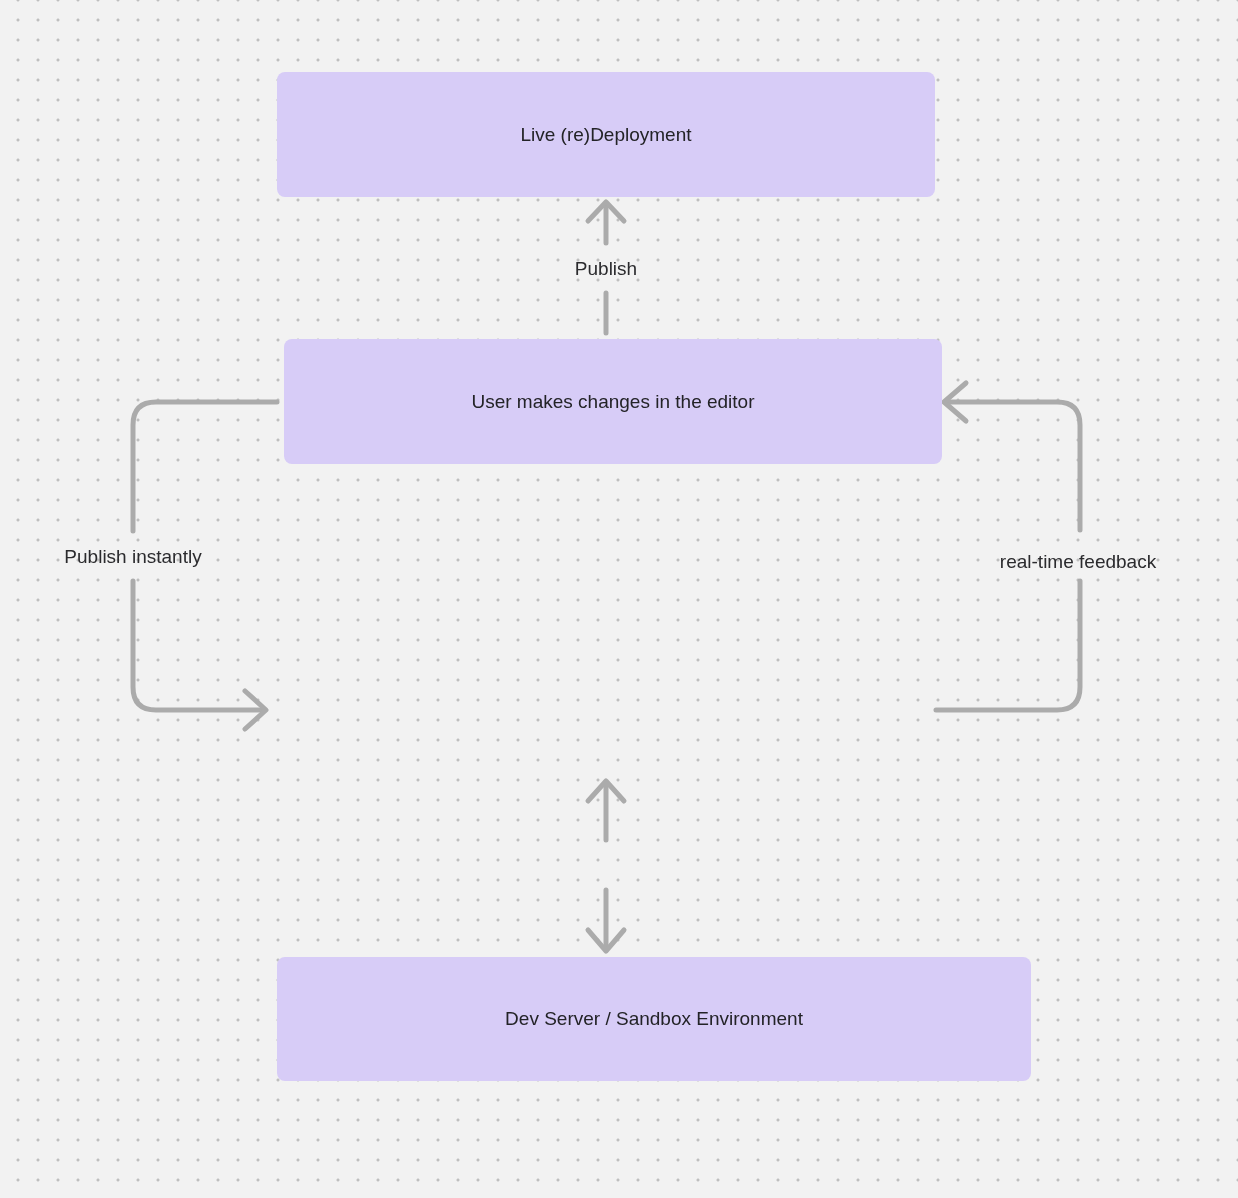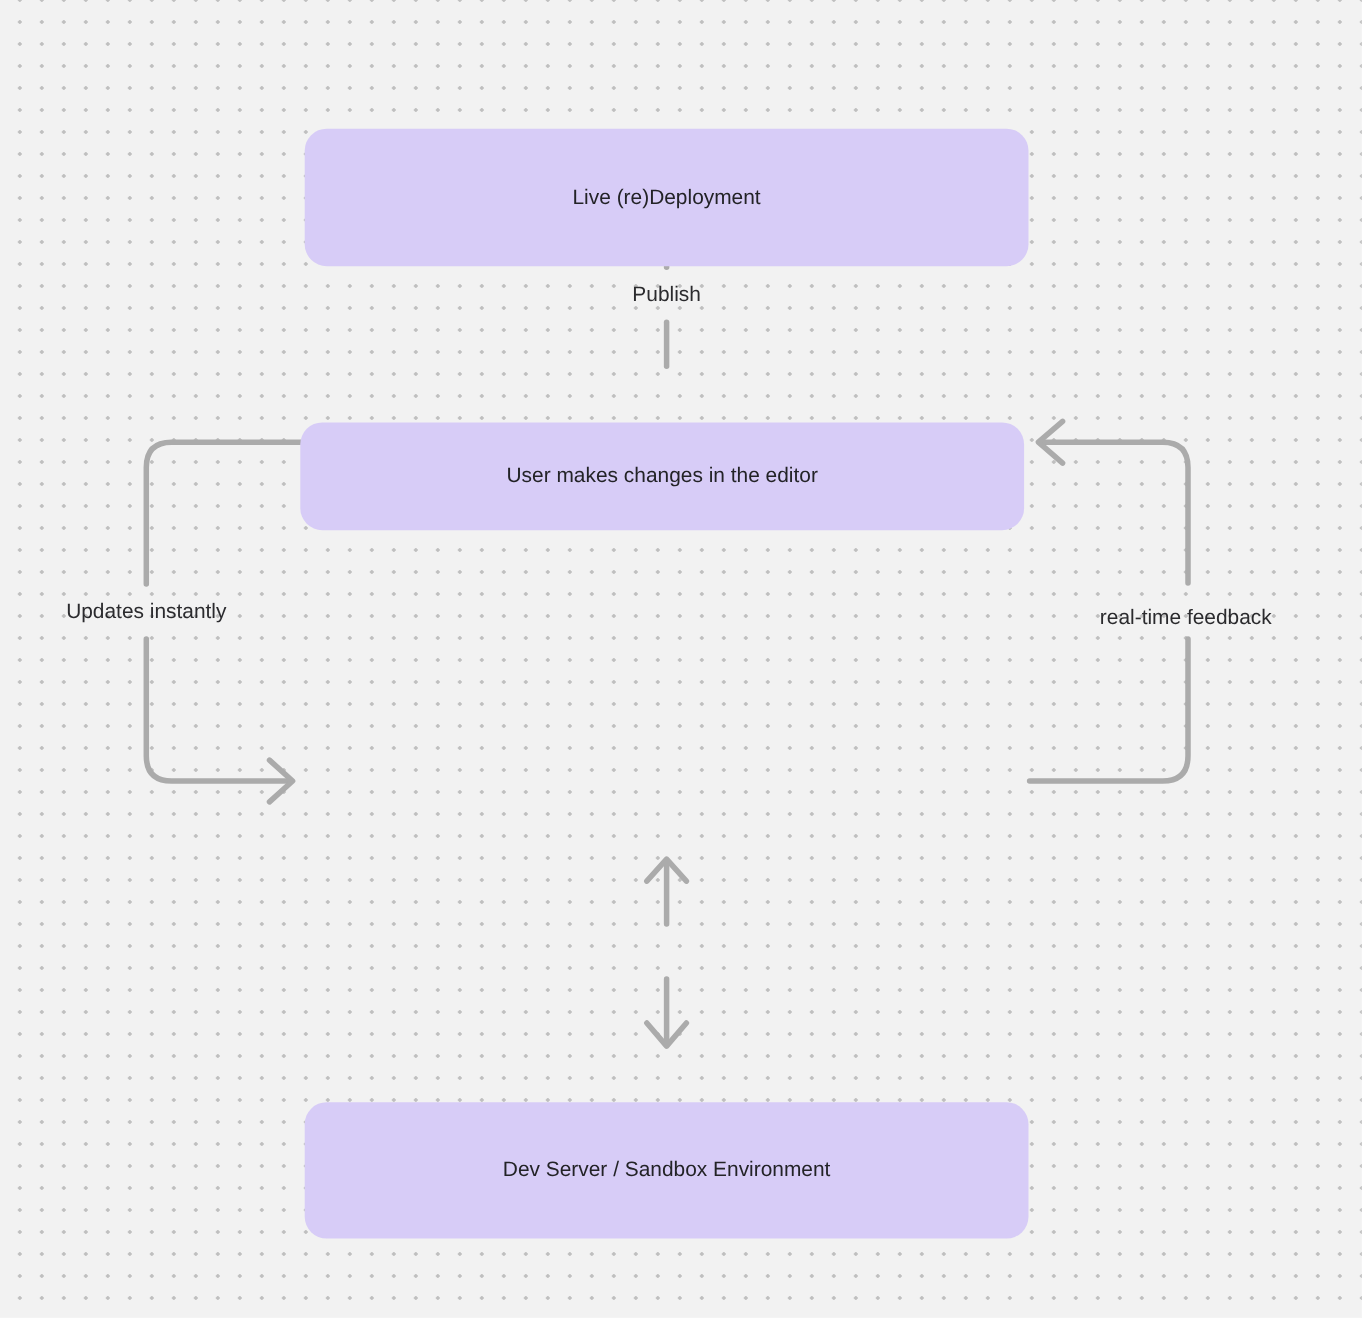--- a/index.html
+++ b/index.html
@@ -21,28 +21,27 @@
   .edge path{
     fill:none;
     stroke:var(--arrow,#aaaaaa);
     stroke-width:5;
     stroke-linecap:round;
     stroke-linejoin:round;
   }
   .node{
     position:absolute;
     background:var(--node-fill,#d7ccf7);
-    border-radius:20px;
+    border-radius:8px;
     display:flex;
     align-items:center;
     justify-content:center;
     text-align:center;
     font-size:19px;
     color:var(--node-text,#232327);
-    margin-top:45px;
   }
   .edge-label{
     position:absolute;
     transform:translate(-50%,-50%);
     white-space:nowrap;
     font-size:19px;
     color:var(--label-text,#2b2b2e);
   }
 </style>
 </head>
@@ -75,29 +74,29 @@
       <path d="M588 801 L606 781 L624 801"></path>
       <path d="M606 890 V949"></path>
       <path d="M588 930 L606 951 L624 930"></path>
     </g>
   </svg>
 
   <div class="node" style="left:277px;top:72px;width:658px;height:125px">
     <span>Live (re)Deployment</span>
   </div>
 
-  <div class="node" style="left:273px;top:339px;width:658px;height:98px">
+  <div class="node" style="left:284px;top:339px;width:658px;height:125px">
     <span>User makes changes in the editor</span>
   </div>
 
 
-  <div class="node" style="left:277px;top:957px;width:658px;height:124px">
+  <div class="node" style="left:277px;top:957px;width:754px;height:124px">
     <span>Dev Server / Sandbox Environment</span>
   </div>
 
   <div class="edge-label" style="left:606px;top:269px">Publish</div>
 
-  <div class="edge-label" style="left:133px;top:557px">Updates instantly</div>
+  <div class="edge-label" style="left:133px;top:557px">Publish instantly</div>
 
   <div class="edge-label" style="left:1078px;top:562px">real-time feedback</div>
 
 
 </div>
 
 </body></html>

